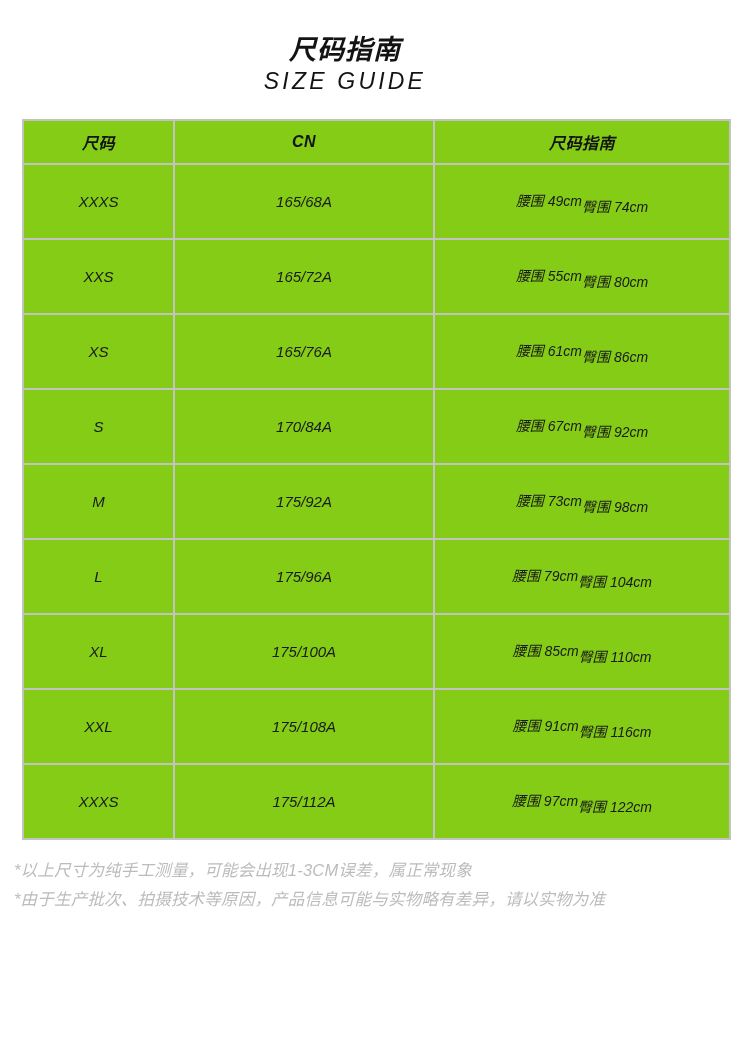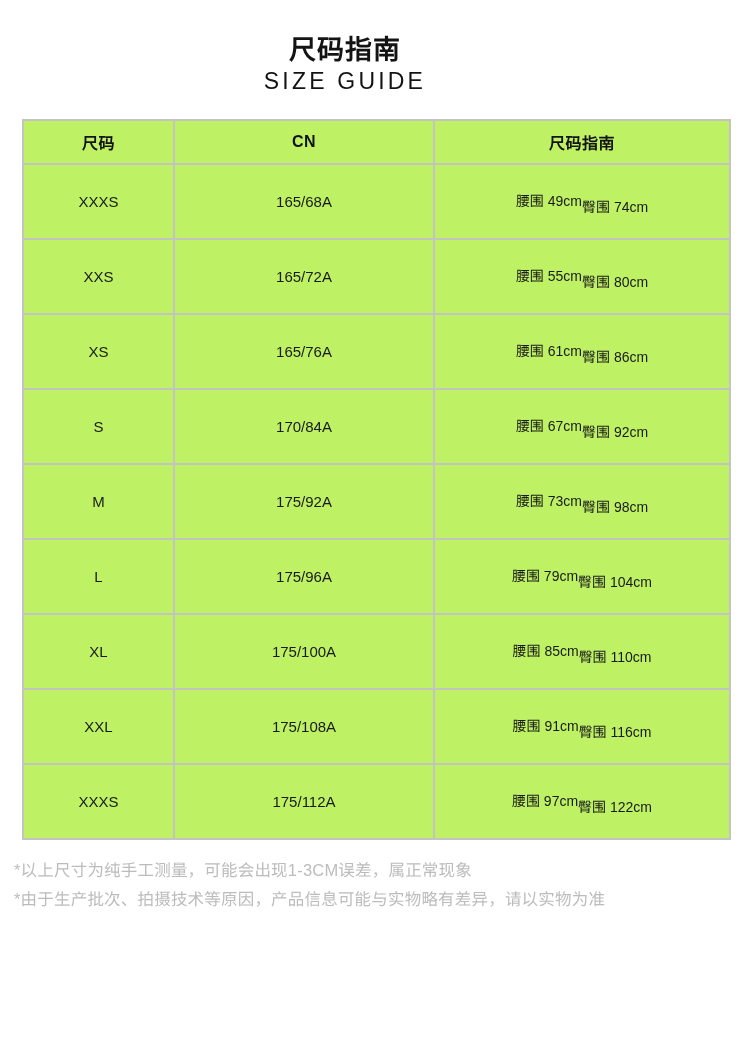--- a/index.html
+++ b/index.html
@@ -13,20 +13,21 @@
     height: 1057px;
     font-family: "Liberation Sans", "DejaVu Sans", sans-serif;
     color: #1a1a1a;
     overflow: hidden;
   }
   .page {
     position: relative;
     width: 690px;
     height: 1057px;
     box-sizing: border-box;
+    font-style: italic;
   }
 
   
   .title-block {
     padding-top: 34px;
     text-align: center;
   }
   .title-cn {
     font-size: 27px;
     font-weight: bold;
@@ -47,21 +48,21 @@
     margin: 24px 21px 0 22px;
   }
   table.size-table {
     width: 707px;
     border-collapse: collapse;
     table-layout: fixed;
   }
   table.size-table th,
   table.size-table td {
     border: 2px solid #c3c3c3;
-    background: #bef264;
+    background: #84cc16;
     text-align: center;
     vertical-align: middle;
     padding: 0;
   }
   col.c-size  { width: 151px; }
   col.c-cn    { width: 260px; }
   col.c-detail{ width: 296px; }
 
   table.size-table thead th {
     height: 42px;

